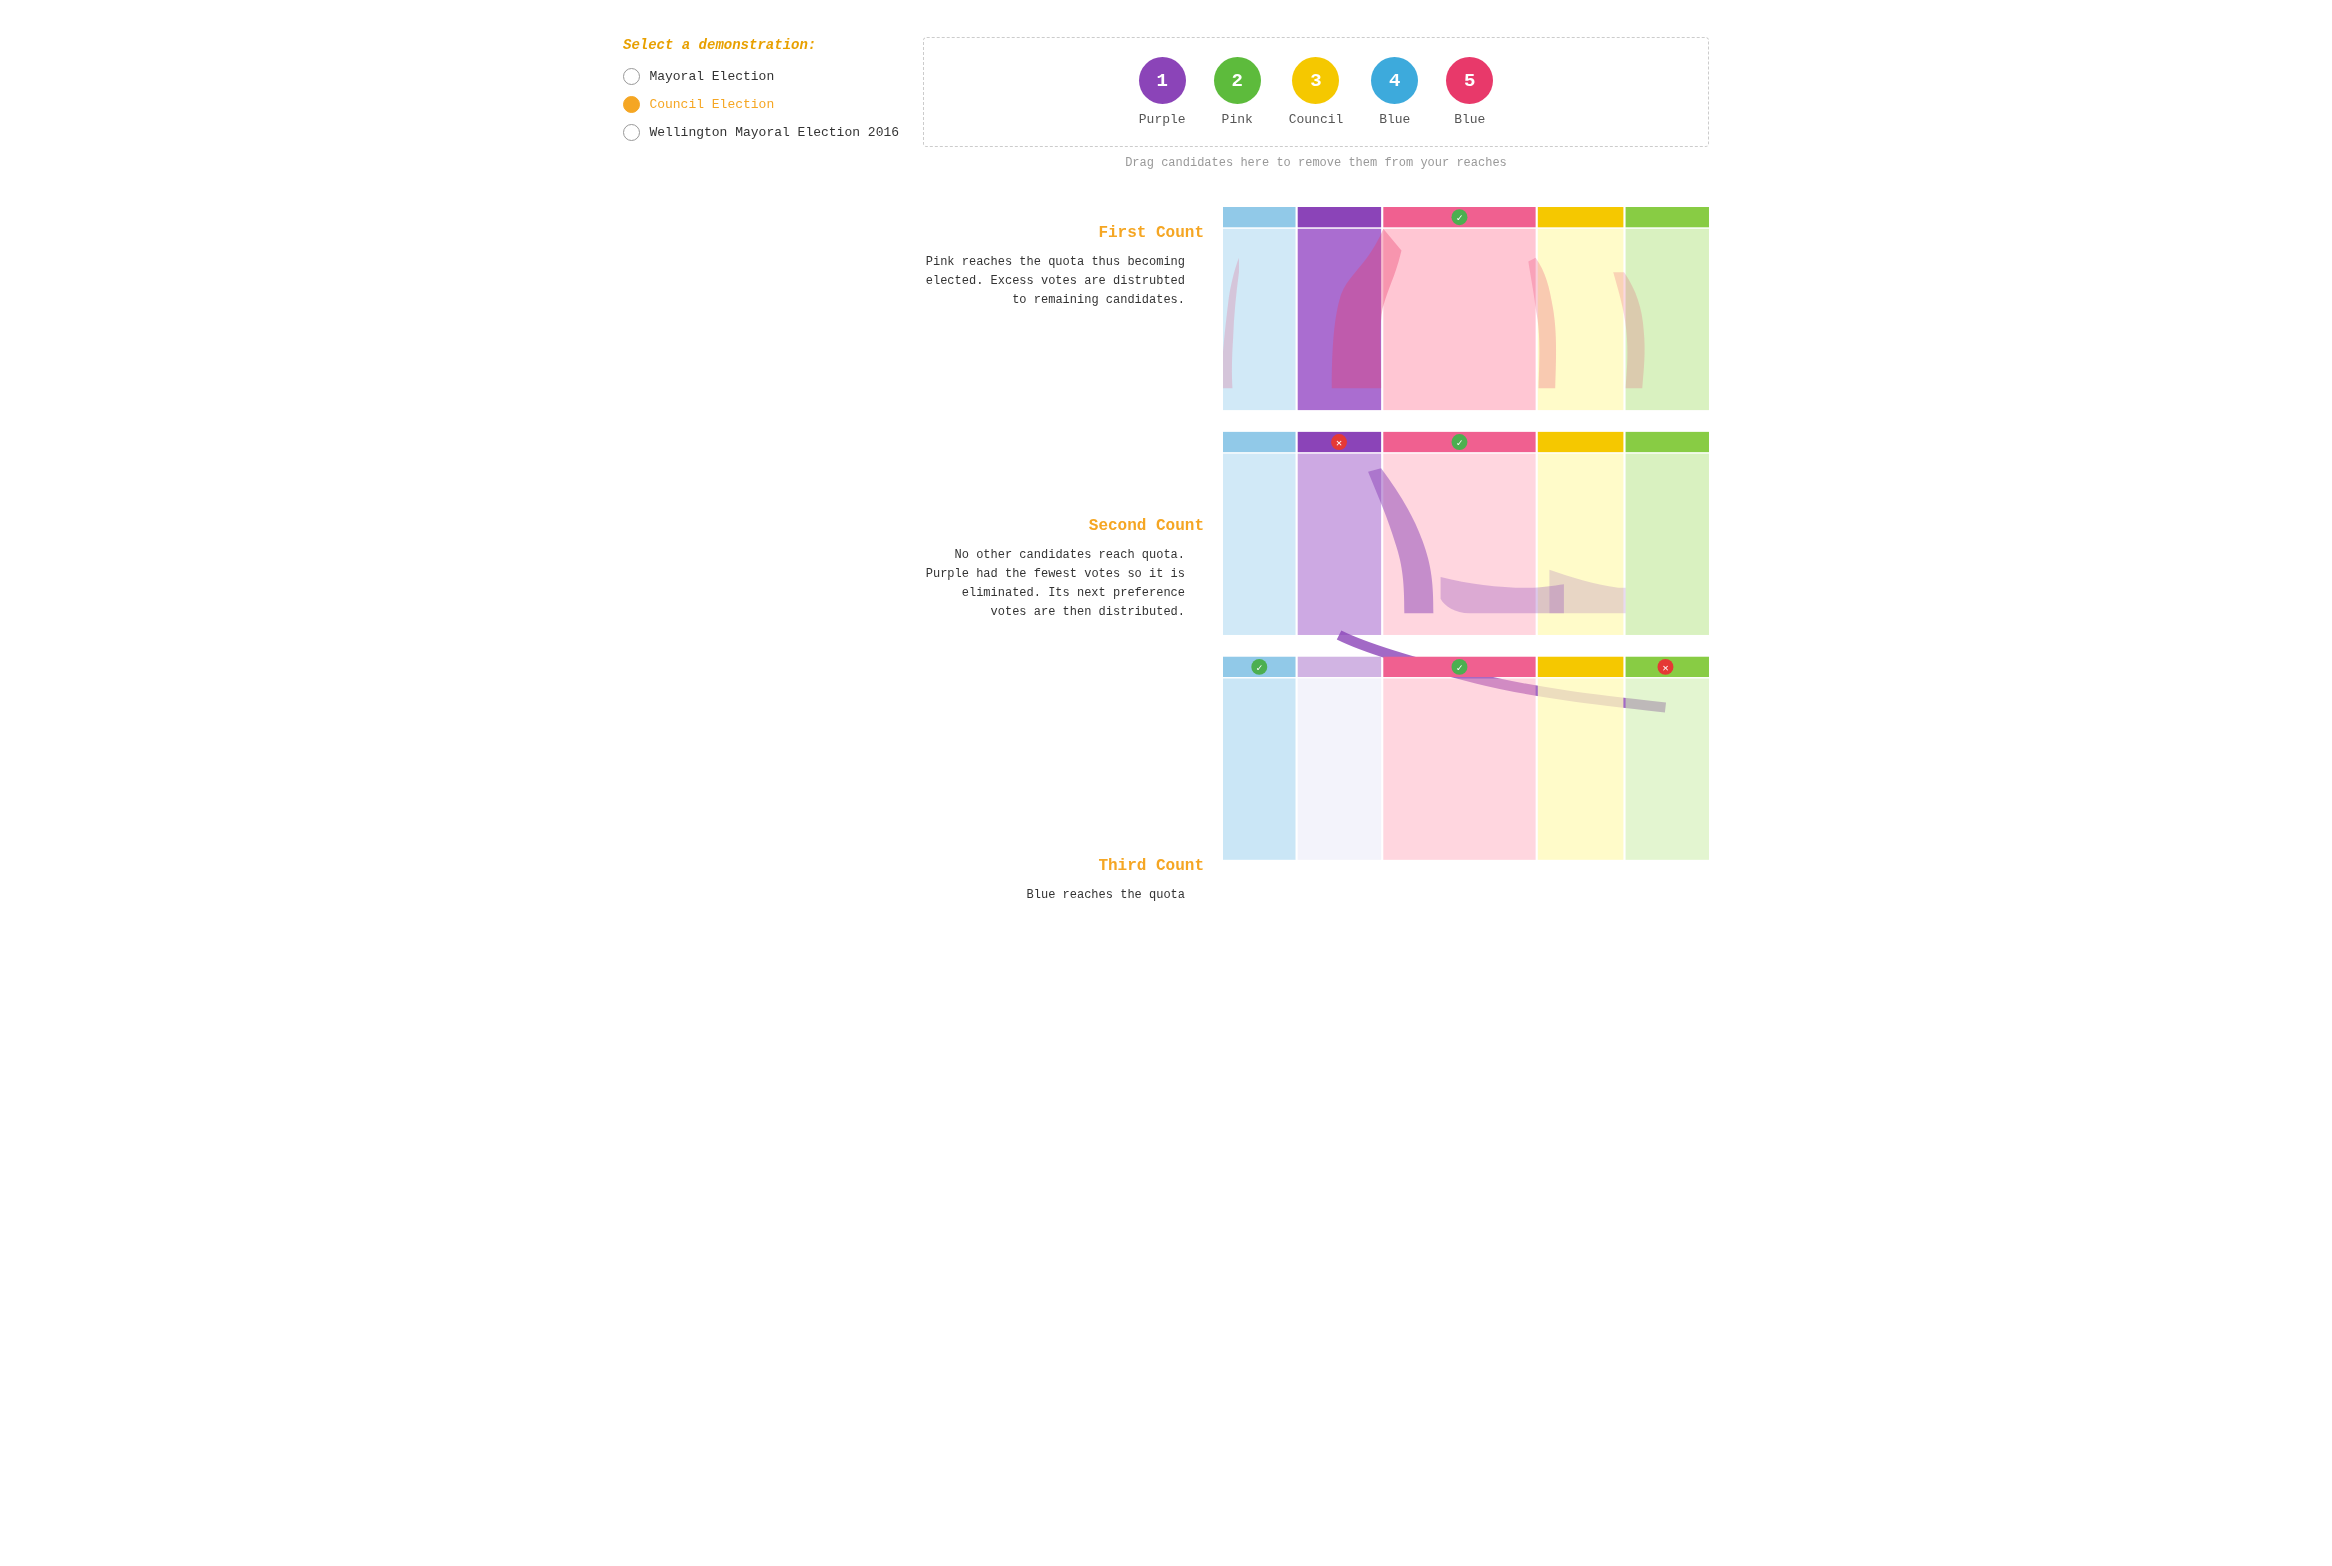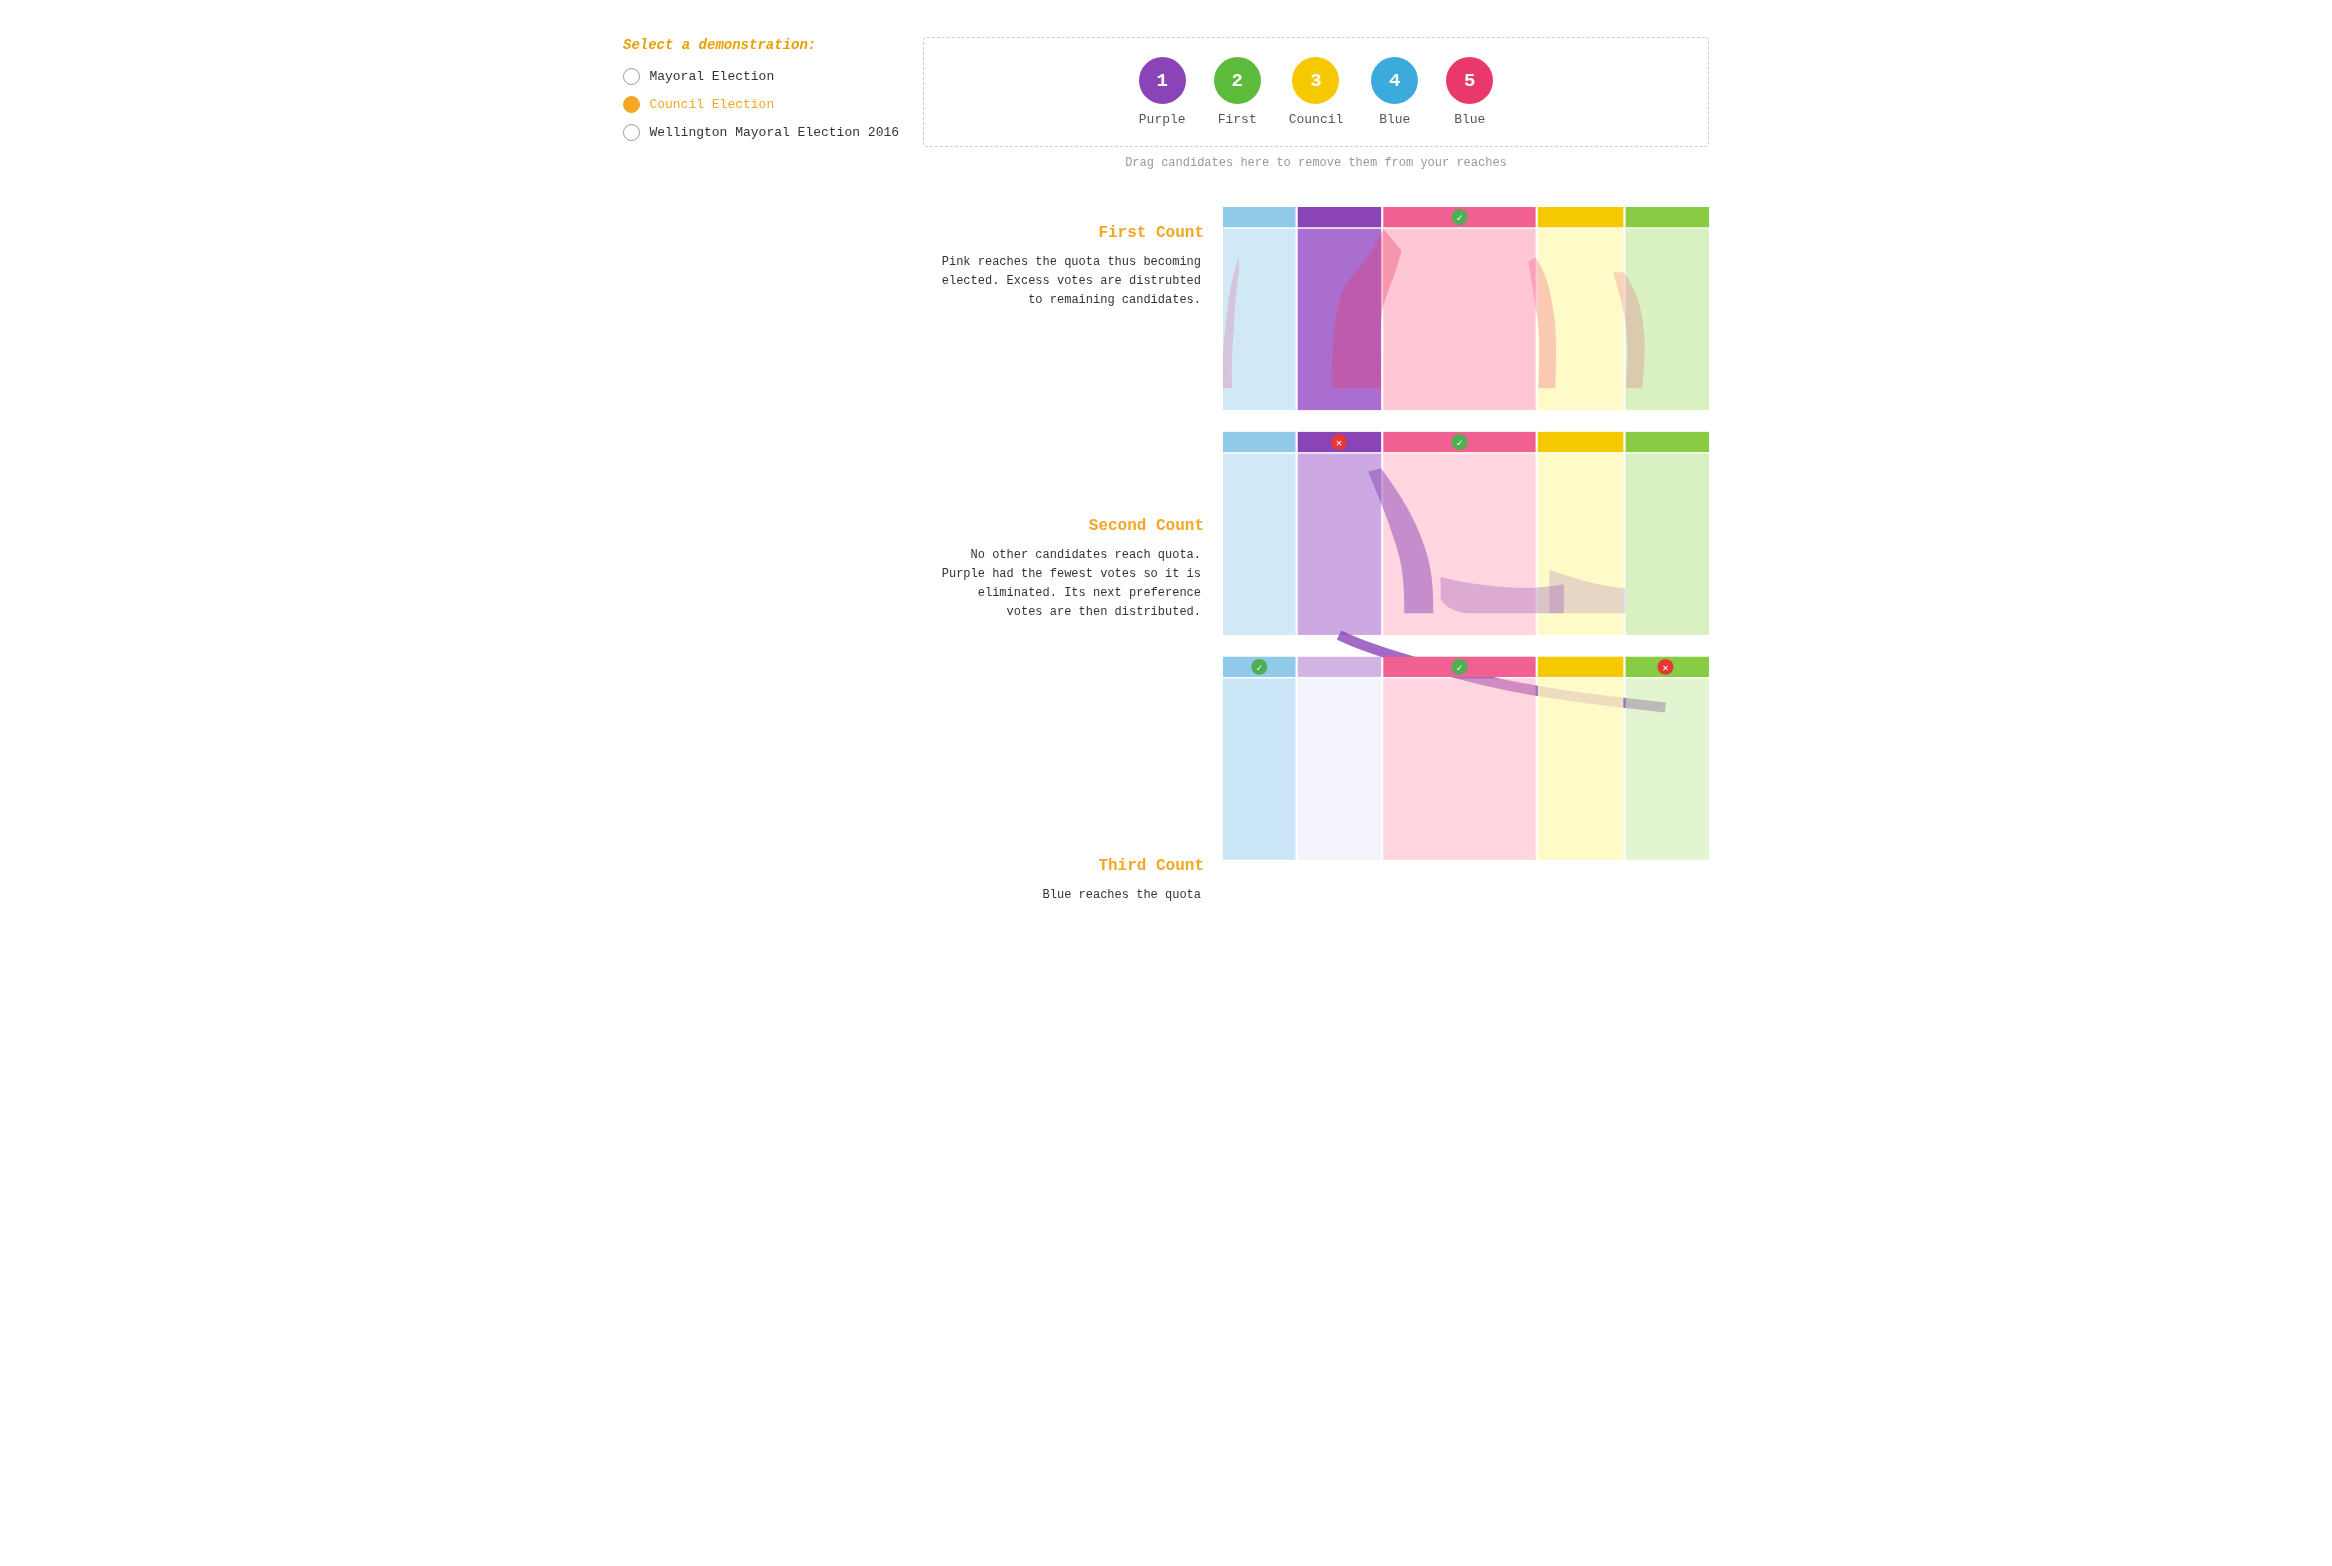--- a/index.html
+++ b/index.html
@@ -107,21 +107,20 @@
       color: #f5a623;
       font-weight: bold;
       font-size: 16px;
       margin-bottom: 11.2px;
     }
     .count-description {
       font-size: 12px;
       line-height: 1.6;
       color: #333;
       max-width: 262px;
-      margin-left: 16px;
     }
   </style>
 </head>
 <body>
 
 <div class="page-container">
 
   <div class="left-panel">
     <div class="demo-label">Select a demonstration:</div>
 
@@ -147,21 +146,21 @@
       <div class="candidate-item">
         <div class="candidate-bubble" style="background:#8B44B8">
           <span>1</span>
         </div>
         <span class="candidate-name">Purple</span>
       </div>
       <div class="candidate-item">
         <div class="candidate-bubble" style="background:#5DBB3C">
           <span>2</span>
         </div>
-        <span class="candidate-name">First</span>
+        <span class="candidate-name">Pink</span>
       </div>
       <div class="candidate-item">
         <div class="candidate-bubble" style="background:#F5C800">
           <span>3</span>
         </div>
         <span class="candidate-name">Council</span>
       </div>
       <div class="candidate-item">
         <div class="candidate-bubble" style="background:#3DAADC">
           <span>4</span>

